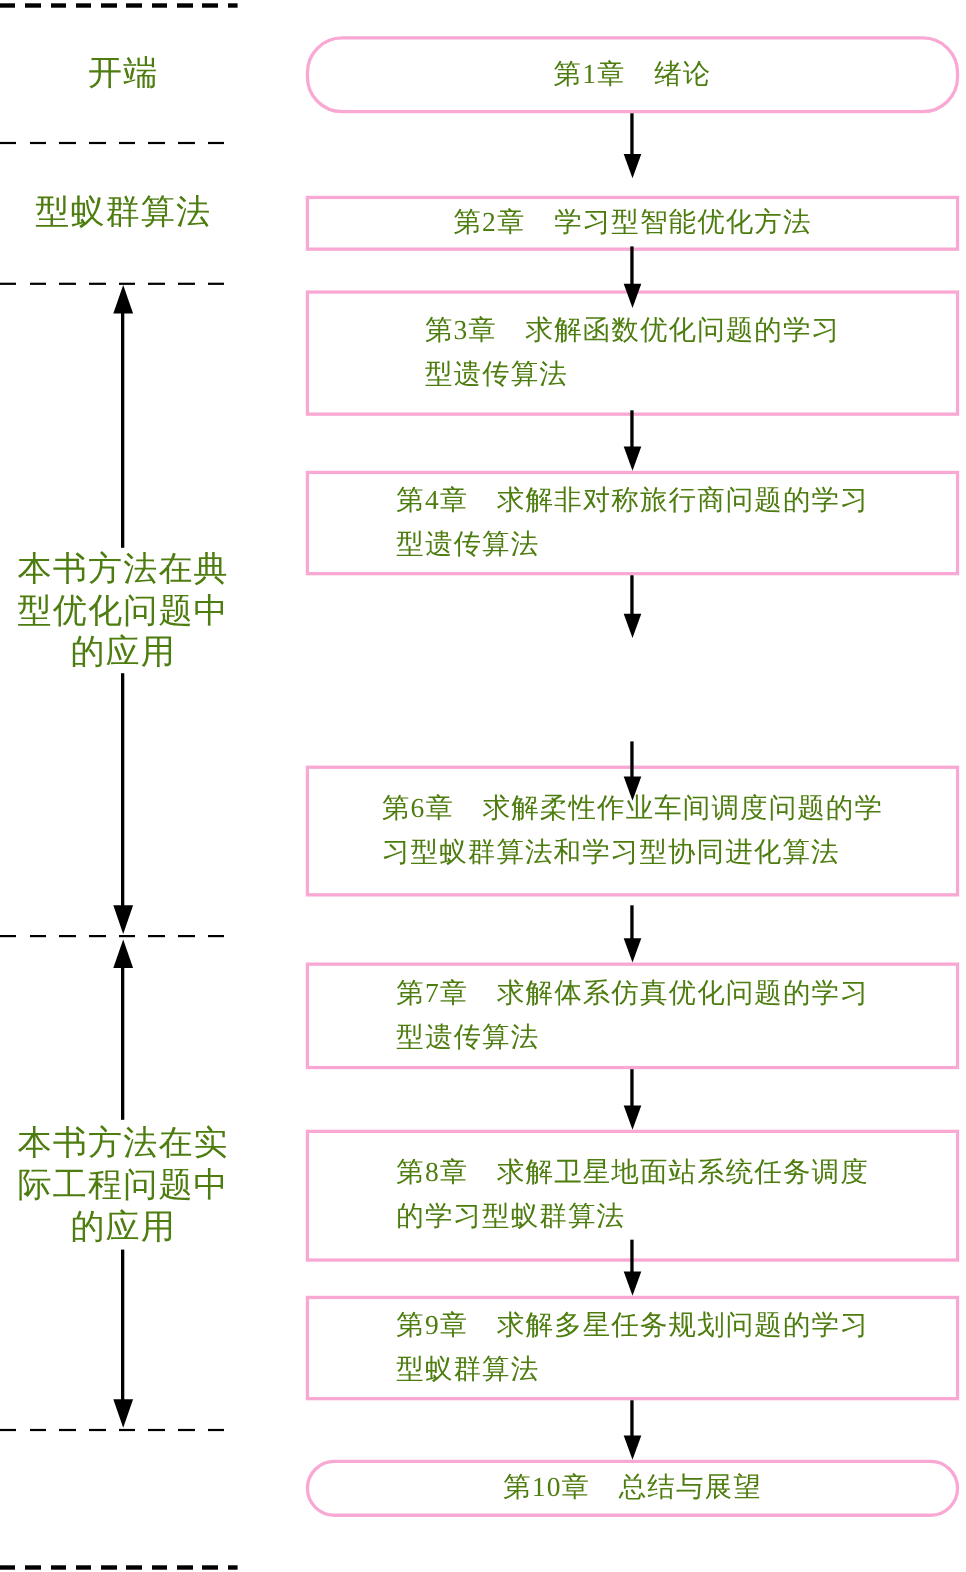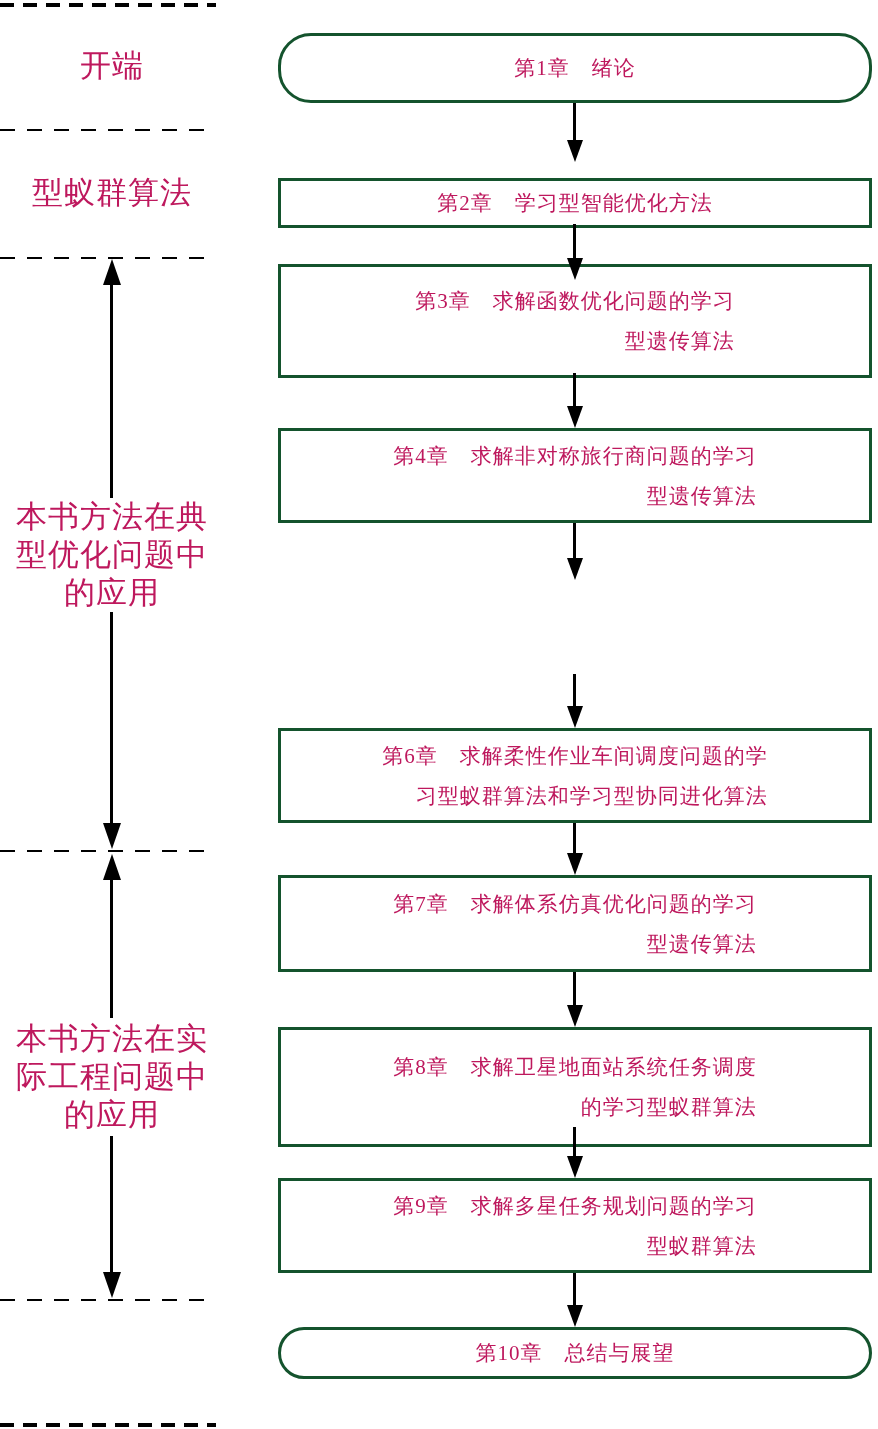--- a/index.html
+++ b/index.html
@@ -1,40 +1,40 @@
 <!DOCTYPE html>
 <html><head>
 <meta charset="utf-8">
 <style>
   html,body{margin:0;padding:0;background:#fff;}
   .canvas{
     position:relative;width:878px;height:1429px;background:#fff;overflow:hidden;
-    font-family:"Liberation Serif","DejaVu Serif",serif;color:#be185d;
+    font-family:"Liberation Serif","DejaVu Serif",serif;color:#4d7c0f;
   }
   
   .dash{position:absolute;left:0;width:216px;}
   .dash.thin{height:2px;background:repeating-linear-gradient(90deg,#000 0 15px,transparent 15px 27px);}
   .dash.thick{height:4px;background:repeating-linear-gradient(90deg,#000 0 14px,transparent 14px 23px);}
   
   .side-label{
     position:absolute;left:0;width:224px;text-align:center;
     font-size:31px;line-height:38px;white-space:pre-line;letter-spacing:1px;
   }
   
   .vline{position:absolute;width:3px;background:#000;}
   .tri{position:absolute;width:0;height:0;}
   .tri.up{border-left:9px solid transparent;border-right:9px solid transparent;border-bottom:26px solid #000;}
   .tri.down{border-left:9px solid transparent;border-right:9px solid transparent;border-top:26px solid #000;}
   .tri.chead{border-left:8px solid transparent;border-right:8px solid transparent;border-top:22px solid #000;border-bottom:0;}
   
   .node{
     position:absolute;left:278px;width:594px;box-sizing:border-box;
-    border:3px solid #14532d;background:#fff;
+    border:3px solid #f9a8d4;background:#fff;
     display:flex;align-items:center;justify-content:center;
-    text-align:right;font-size:21px;line-height:40px;white-space:pre-line;letter-spacing:1px;
+    text-align:left;font-size:25px;line-height:40px;white-space:pre-line;letter-spacing:1px;
   }
   .node.rounded{border-radius:33px;}
 </style>
 </head>
 <body>
 
 <div class="canvas">
 
   <div class="dash thick" style="top:3px"></div>
   <div class="dash thin" style="top:129px"></div>
@@ -61,21 +61,21 @@
   <div class="vline" style="left:110px;top:878px;height:140px"></div>
   <div class="vline" style="left:110px;top:1136px;height:138px"></div>
   <div class="tri down" style="left:103px;top:1272px"></div>
 
   <div class="node rounded" style="top:33px;height:70px">第1章　绪论</div>
   <div class="node" style="top:178px;height:50px">第2章　学习型智能优化方法</div>
   <div class="node" style="top:264px;height:114px">第3章　求解函数优化问题的学习
 型遗传算法</div>
   <div class="node" style="top:428px;height:95px">第4章　求解非对称旅行商问题的学习
 型遗传算法</div>
-  <div class="node" style="top:728px;height:95px">第6章　求解柔性作业车间调度问题的学
+  <div class="node" style="top:696px;height:119px">第6章　求解柔性作业车间调度问题的学
 习型蚁群算法和学习型协同进化算法</div>
   <div class="node" style="top:875px;height:97px">第7章　求解体系仿真优化问题的学习
 型遗传算法</div>
   <div class="node" style="top:1027px;height:120px">第8章　求解卫星地面站系统任务调度
 的学习型蚁群算法</div>
   <div class="node" style="top:1178px;height:95px">第9章　求解多星任务规划问题的学习
 型蚁群算法</div>
   <div class="node rounded" style="top:1327px;height:52px">第10章　总结与展望</div>
 
   <div class="vline" style="left:573px;top:103px;height:40px"></div>

